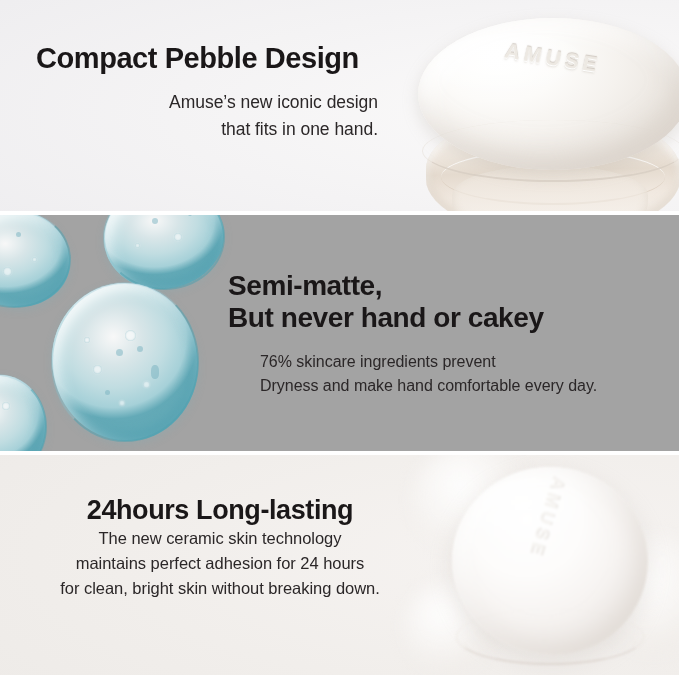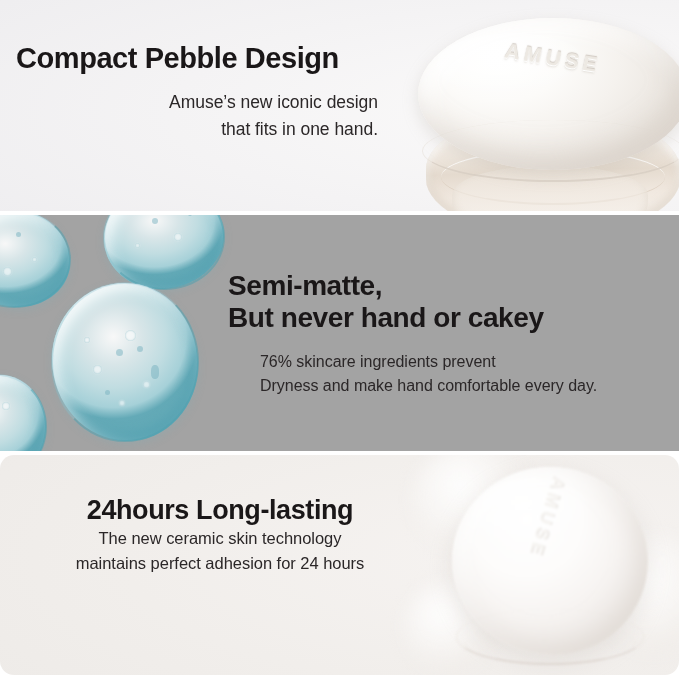--- a/index.html
+++ b/index.html
@@ -46,21 +46,21 @@
   }
   .body-copy div { white-space:nowrap; }
 
   
   #panel1 {
     top:0; height:215px;
     background:
       radial-gradient(150% 120% at 88% 52%, #fbfafa 0%, #f4f3f4 42%, #efeef0 72%, #ededef 100%);
   }
   #panel1 .panel-text { left:0; top:42px; width:392px; text-align:right; }
-  #panel1 .headline { font-size:29px; padding-right:14px; text-align:left; padding-left:16px; }
+  #panel1 .headline { font-size:29px; padding-right:14px; text-align:left; padding-left:36px; }
   #panel1 .body-copy { font-size:17.5px; margin-top:14px; padding-right:14px; }
 
   
   .compact1 {
     position:absolute;
     left:408px; top:16px;
     width:290px; height:230px;
     z-index:2;
   }
   
@@ -192,21 +192,20 @@
   #g1 { left:-42px; top:-4px;  width:112px; height:96px;  border-radius:52% 48% 46% 54% / 50% 54% 46% 50%; }
   #g2 { left:104px; top:-30px; width:120px; height:104px; border-radius:48% 52% 54% 46% / 52% 48% 52% 48%; }
   #g3 { left:52px;  top:68px;  width:146px; height:158px; border-radius:50% 50% 48% 52% / 48% 52% 48% 52%; }
   #g4 { left:-50px; top:160px; width:96px;  height:104px; border-radius:52% 48% 50% 50% / 50% 50% 50% 50%; }
 
   
   #panel3 {
     top:455px; height:220px;
     background:
       radial-gradient(130% 130% at 78% 46%, #f6f3f1 0%, #f1eeeb 46%, #eeebe8 76%, #edeae7 100%);
-    border-radius: 14px;
   }
   #panel3 .panel-text { left:0; top:40px; width:440px; text-align:center; }
   #panel3 .headline { font-size:27px; }
   #panel3 .body-copy { font-size:16.5px; margin-top:0; }
 
   
   .compact3 {
     position:absolute;
     left:452px; top:12px;
     width:206px; height:196px;
@@ -371,18 +370,19 @@
       <div class="c3-rim"></div>
       <div class="c3-rim2"></div>
       <div class="c3-logo">AMUSE</div>
     </div>
 
     <div class="panel-text">
       <h2 class="headline">24hours Long-lasting</h2>
       <div class="body-copy">
         <div>The new ceramic skin technology</div>
         <div>maintains perfect adhesion for 24 hours</div>
+        <div>for clean, bright skin without breaking down.</div>
       </div>
     </div>
 
   </section>
 
 </div>
 
 </body></html>

